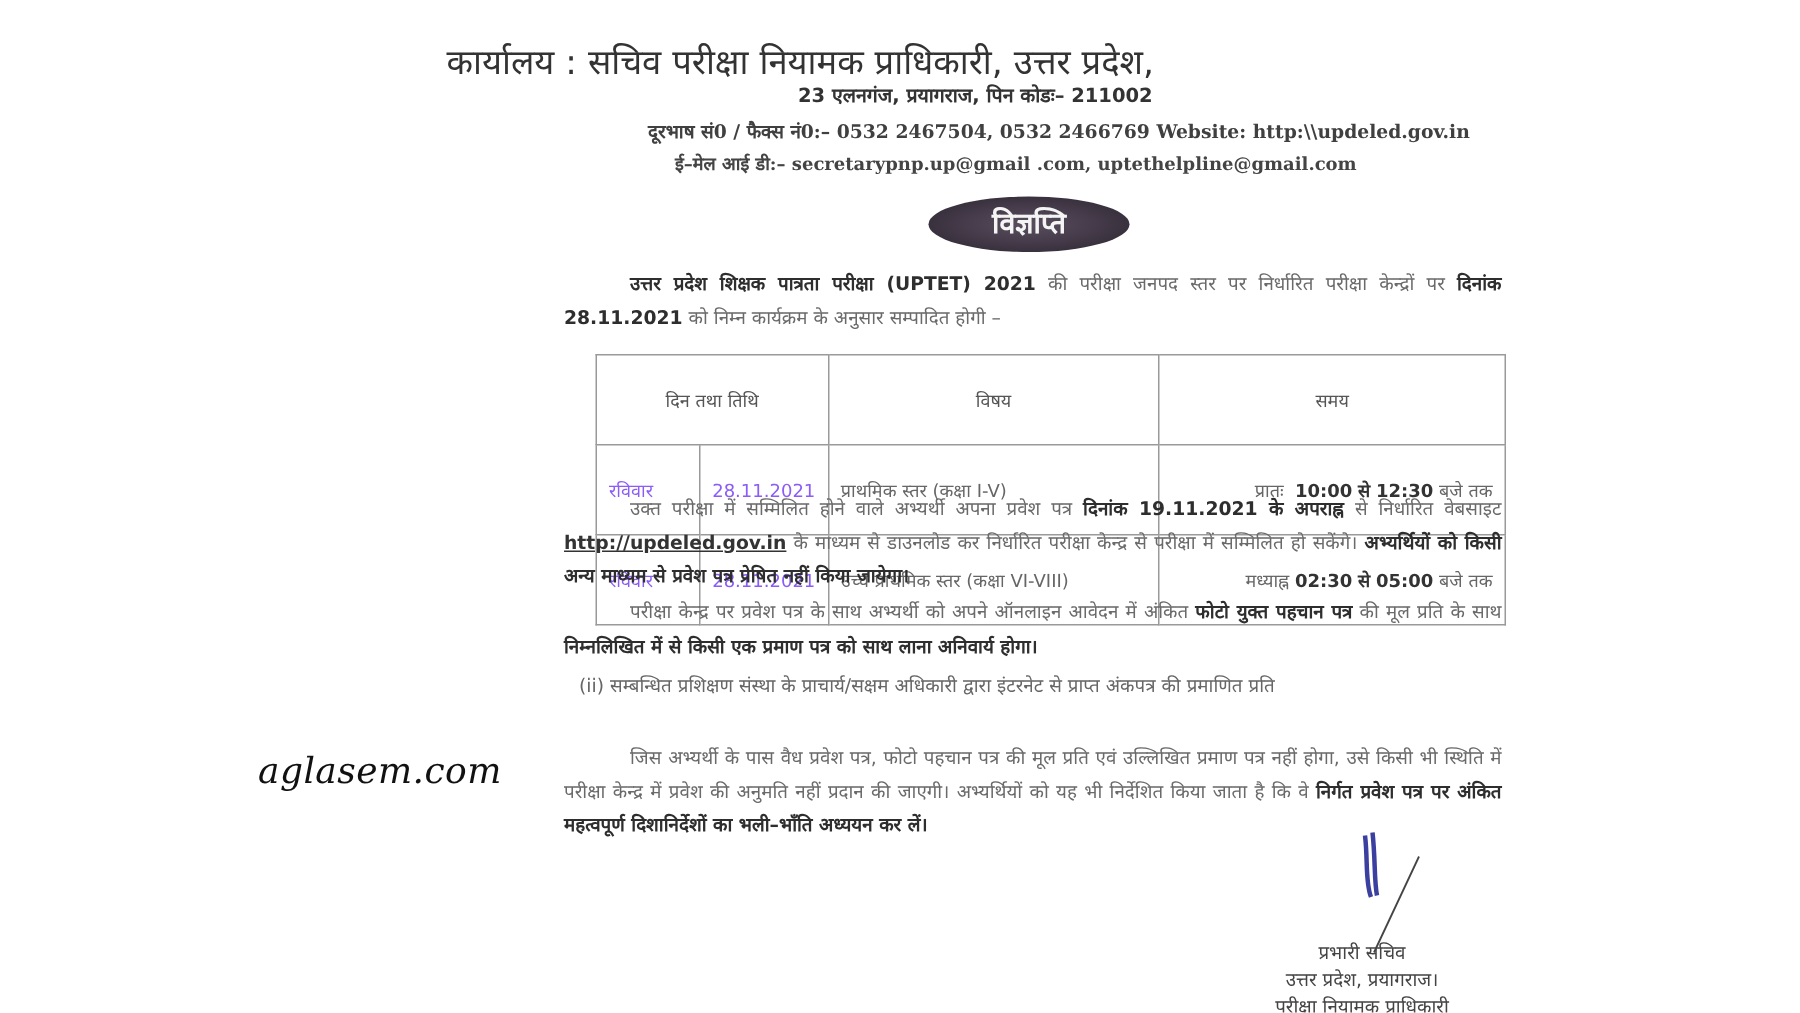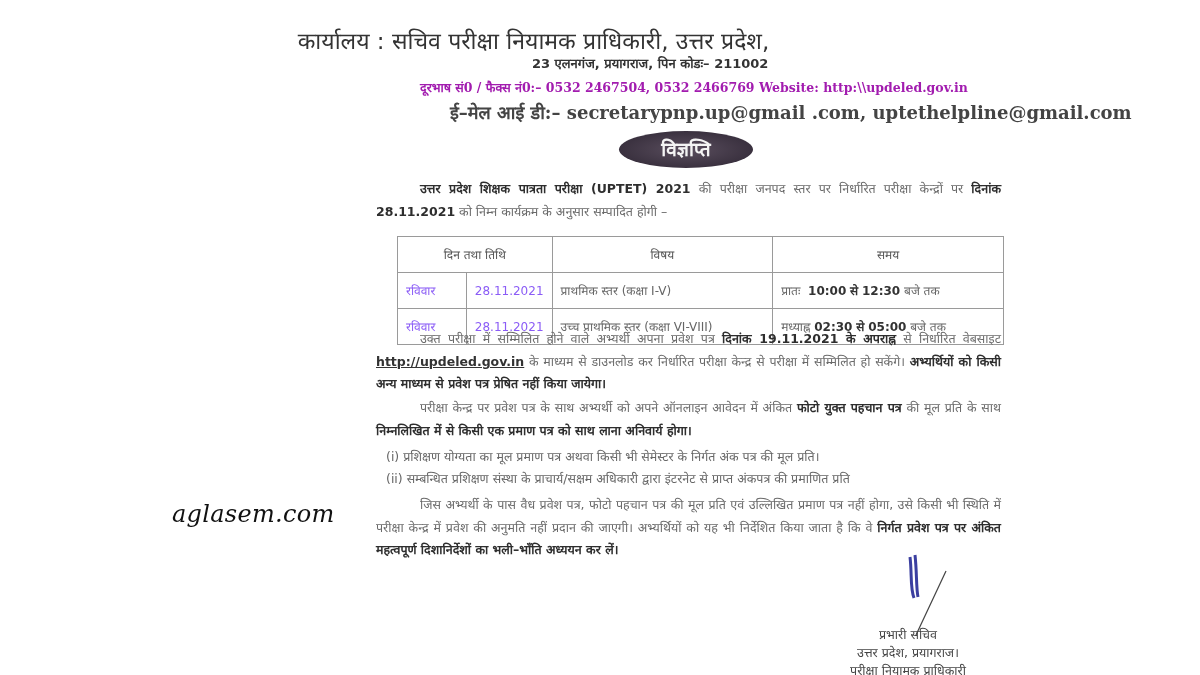--- a/index.html
+++ b/index.html
@@ -4,40 +4,40 @@
 <style>
   html, body { margin: 0; padding: 0; background: #ffffff; }
   body { width: 1200px; height: 675px; position: relative; overflow: hidden;
          font-family: "DejaVu Sans", "Liberation Sans", sans-serif; color: #3a3a3a; }
   .abs { position: absolute; white-space: nowrap; }
   .watermark { left: 172px; top: 500px; font-family: "DejaVu Serif", serif; font-style: italic;
                font-size: 24px; color: #111; letter-spacing: 0.3px; }
   .hdr1 { left: 0; width: 1036px; top: 24px; text-align: center; font-size: 23px; color: #333; padding-left: 31px; box-sizing: border-box; }
   .hdr1 span { display:inline-block; }
   .hdr2 { left: 532px; top: 54px; font-size: 13px; font-weight: bold; color: #333; }
-  .hdr3 { left: 420px; top: 79px; font-size: 12.5px; color: #a21caf; font-family: "DejaVu Serif", serif; font-weight: bold; }
-  .hdr4 { left: 450px; top: 100px; font-size: 18px; color: #444; font-family: "DejaVu Serif", serif; font-weight: bold; }
+  .hdr3 { left: 432px; top: 79px; font-size: 12.5px; color: #404040; font-family: "DejaVu Serif", serif; font-weight: bold; }
+  .hdr4 { left: 450px; top: 100px; font-size: 12px; color: #444; font-family: "DejaVu Serif", serif; font-weight: bold; }
   .notice-pill { left: 619px; top: 131px; width: 134px; height: 37px; border-radius: 50%;
                  background: radial-gradient(ellipse at center, #5a4e5e 0%, #3a313f 70%, #2d2633 100%);
                  color: #f4f4f4; text-align: center; line-height: 37px; font-size: 19px; font-weight: bold; }
   .para { left: 376px; width: 625px; font-size: 12.5px; line-height: 22.5px; color: #6a6a6a; white-space: normal; text-align: justify; }
   .para b { color: #2e2e2e; }
   .indent { display:inline-block; width: 44px; }
   .p1 { top: 178px; }
   .p2 { top: 328px; }
   .p3 { top: 397px; }
   .list { left: 386px; top: 446px; font-size: 12.5px; line-height: 22px; color: #666; }
   .p4 { top: 494px; }
   table.sched { position: absolute; left: 397px; top: 236px; width: 607px; border-collapse: collapse;
                 font-size: 12px; color: #666; }
-  table.sched td, table.sched th { border: 1px solid #9a9a9a; height: 27px; padding: 4px 8px; font-weight: normal; }
+  table.sched td, table.sched th { border: 1px solid #9a9a9a; height: 27px; padding: 16px 8px; font-weight: normal; }
   table.sched th { text-align: center; color: #555; }
   table.sched td.bold { font-weight: normal; color: #8b5cf6; text-align: left; }
   table.sched td.subj { text-align: left; }
-  table.sched td.time { text-align: left; }
+  table.sched td.time { text-align: right; }
   table.sched b { color: #333; }
   .sig { left: 818px; top: 582px; font-size: 12.5px; color: #444; line-height: 18px; text-align: center; width: 180px; margin-top: 44px; }
   .link { text-decoration: underline; color: #333; font-weight: bold; }
   .sig-mark { position:absolute; left: 906px; top: 553px; }
 </style>
 </head>
 <body>
 
 <div class="abs watermark">aglasem.com</div>
 
@@ -95,21 +95,20 @@
 
 <div class="abs para p2">
   <span class="indent"></span><span>उक्त परीक्षा में सम्मिलित होने वाले अभ्यर्थी अपना प्रवेश पत्र </span><b>दिनांक 19.11.2021 के अपराह्न</b><span> से निर्धारित वेबसाइट </span><span class="link">http://updeled.gov.in</span><span> के माध्यम से डाउनलोड कर निर्धारित परीक्षा केन्द्र से परीक्षा में सम्मिलित हो सकेंगे। </span><b>अभ्यर्थियों को किसी अन्य माध्यम से प्रवेश पत्र प्रेषित नहीं किया जायेगा।</b>
 </div>
 
 <div class="abs para p3">
   <span class="indent"></span><span>परीक्षा केन्द्र पर प्रवेश पत्र के साथ अभ्यर्थी को अपने ऑनलाइन आवेदन में अंकित </span><b>फोटो युक्त पहचान पत्र</b><span> की मूल प्रति के साथ </span><b>निम्नलिखित में से किसी एक प्रमाण पत्र को साथ लाना अनिवार्य होगा।</b>
 </div>
 
 <div class="abs list">
-  <div>(i)  प्रशिक्षण योग्यता का मूल प्रमाण पत्र अथवा किसी भी सेमेस्टर के निर्गत अंक पत्र की मूल प्रति।</div>
   <div>(ii) सम्बन्धित प्रशिक्षण संस्था के प्राचार्य/सक्षम अधिकारी द्वारा इंटरनेट से प्राप्त अंकपत्र की प्रमाणित प्रति</div>
 </div>
 
 <div class="abs para p4">
   <span class="indent"></span><span>जिस अभ्यर्थी के पास वैध प्रवेश पत्र, फोटो पहचान पत्र की मूल प्रति एवं उल्लिखित प्रमाण पत्र नहीं होगा, उसे किसी भी स्थिति में परीक्षा केन्द्र में प्रवेश की अनुमति नहीं प्रदान की जाएगी। अभ्यर्थियों को यह भी निर्देशित किया जाता है कि वे </span><b>निर्गत प्रवेश पत्र पर अंकित महत्वपूर्ण दिशानिर्देशों का भली–भाँति अध्ययन कर लें।</b>
 </div>
 
 <svg class="sig-mark" width="70" height="90">
   <path d="M4 4 C6 20, 4 35, 8 45 M9 2 C11 20, 10 34, 12 44" stroke="#3b3fa0" stroke-width="3" fill="none"></path>
   <path d="M40 18 L10 82" stroke="#444" stroke-width="1.2" fill="none"></path>

